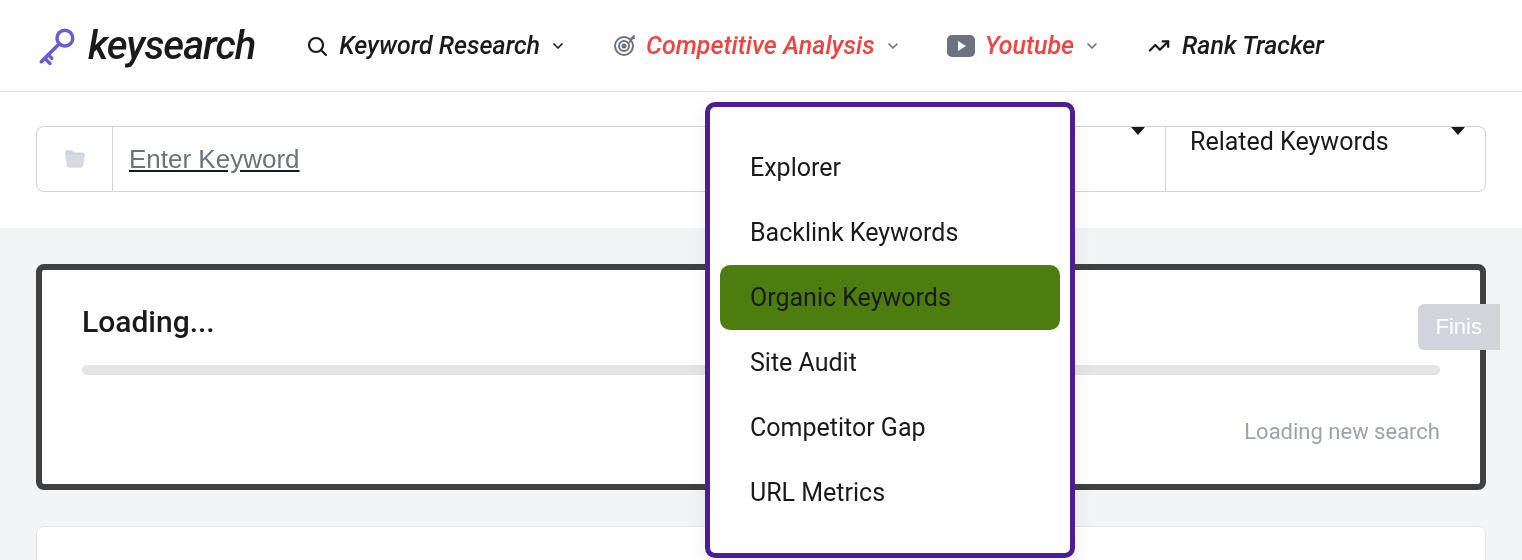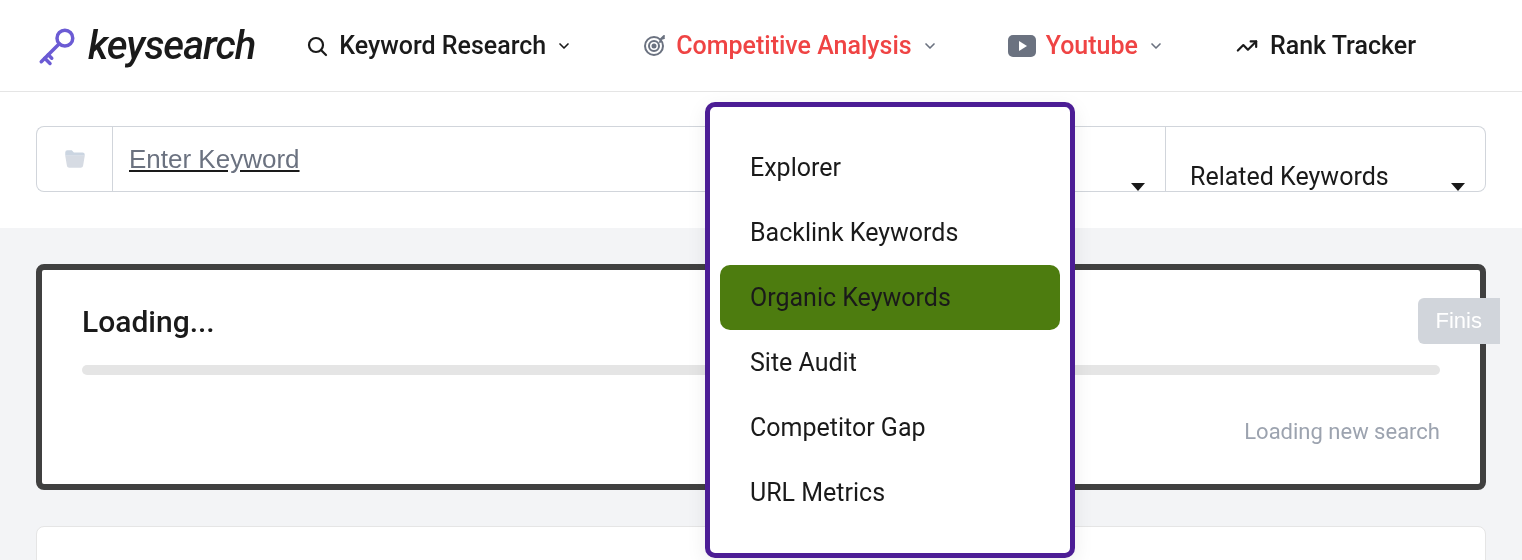--- a/index.html
+++ b/index.html
@@ -25,21 +25,22 @@
   }
   .logo-text {
     font-size: 40px;
     font-weight: 500;
     color: #1a1a1a;
     letter-spacing: -1px;
   }
   .nav {
     display: flex;
     align-items: center;
-    gap: 70px;
+    gap: 46px;
+    font-style: italic;
   }
   .nav-item {
     display: flex;
     align-items: center;
     gap: 10px;
     font-size: 25px;
     font-weight: 500;
     color: #1a1a1a;
     cursor: pointer;
   }
@@ -76,21 +77,21 @@
     outline: none;
     border-radius: 0;
     text-decoration: underline;
   }
   .keyword-input::placeholder { color: #6b7280; }
   .select-box {
     border: 1px solid #d1d5db;
     border-left: none;
     height: 66px;
     display: flex;
-    align-items: flex-end;
+    align-items: flex-start;
     justify-content: space-between;
     padding: 0 20px 0 24px;
     font-size: 25px;
     color: #1a1a1a;
     background: #fff;
     cursor: pointer;
   }
   .select-box.first { width: 126px; }
   .select-box.second { width: 320px; border-radius: 0 8px 8px 0; }
   .caret-down {
@@ -127,21 +128,21 @@
     margin-bottom: 44px;
   }
   .loading-sub {
     font-size: 22px;
     color: #9ca3af;
     text-align: right;
   }
   .finish-btn {
     position: absolute;
     right: -20px;
-    top: 28px;
+    top: 34px;
     background: #d1d5db;
     color: #fff;
     font-size: 22px;
     font-weight: 500;
     padding: 10px 18px;
     border-radius: 6px 0 0 6px;
     border: none;
   }
   .card-empty {
     background: #fff;

